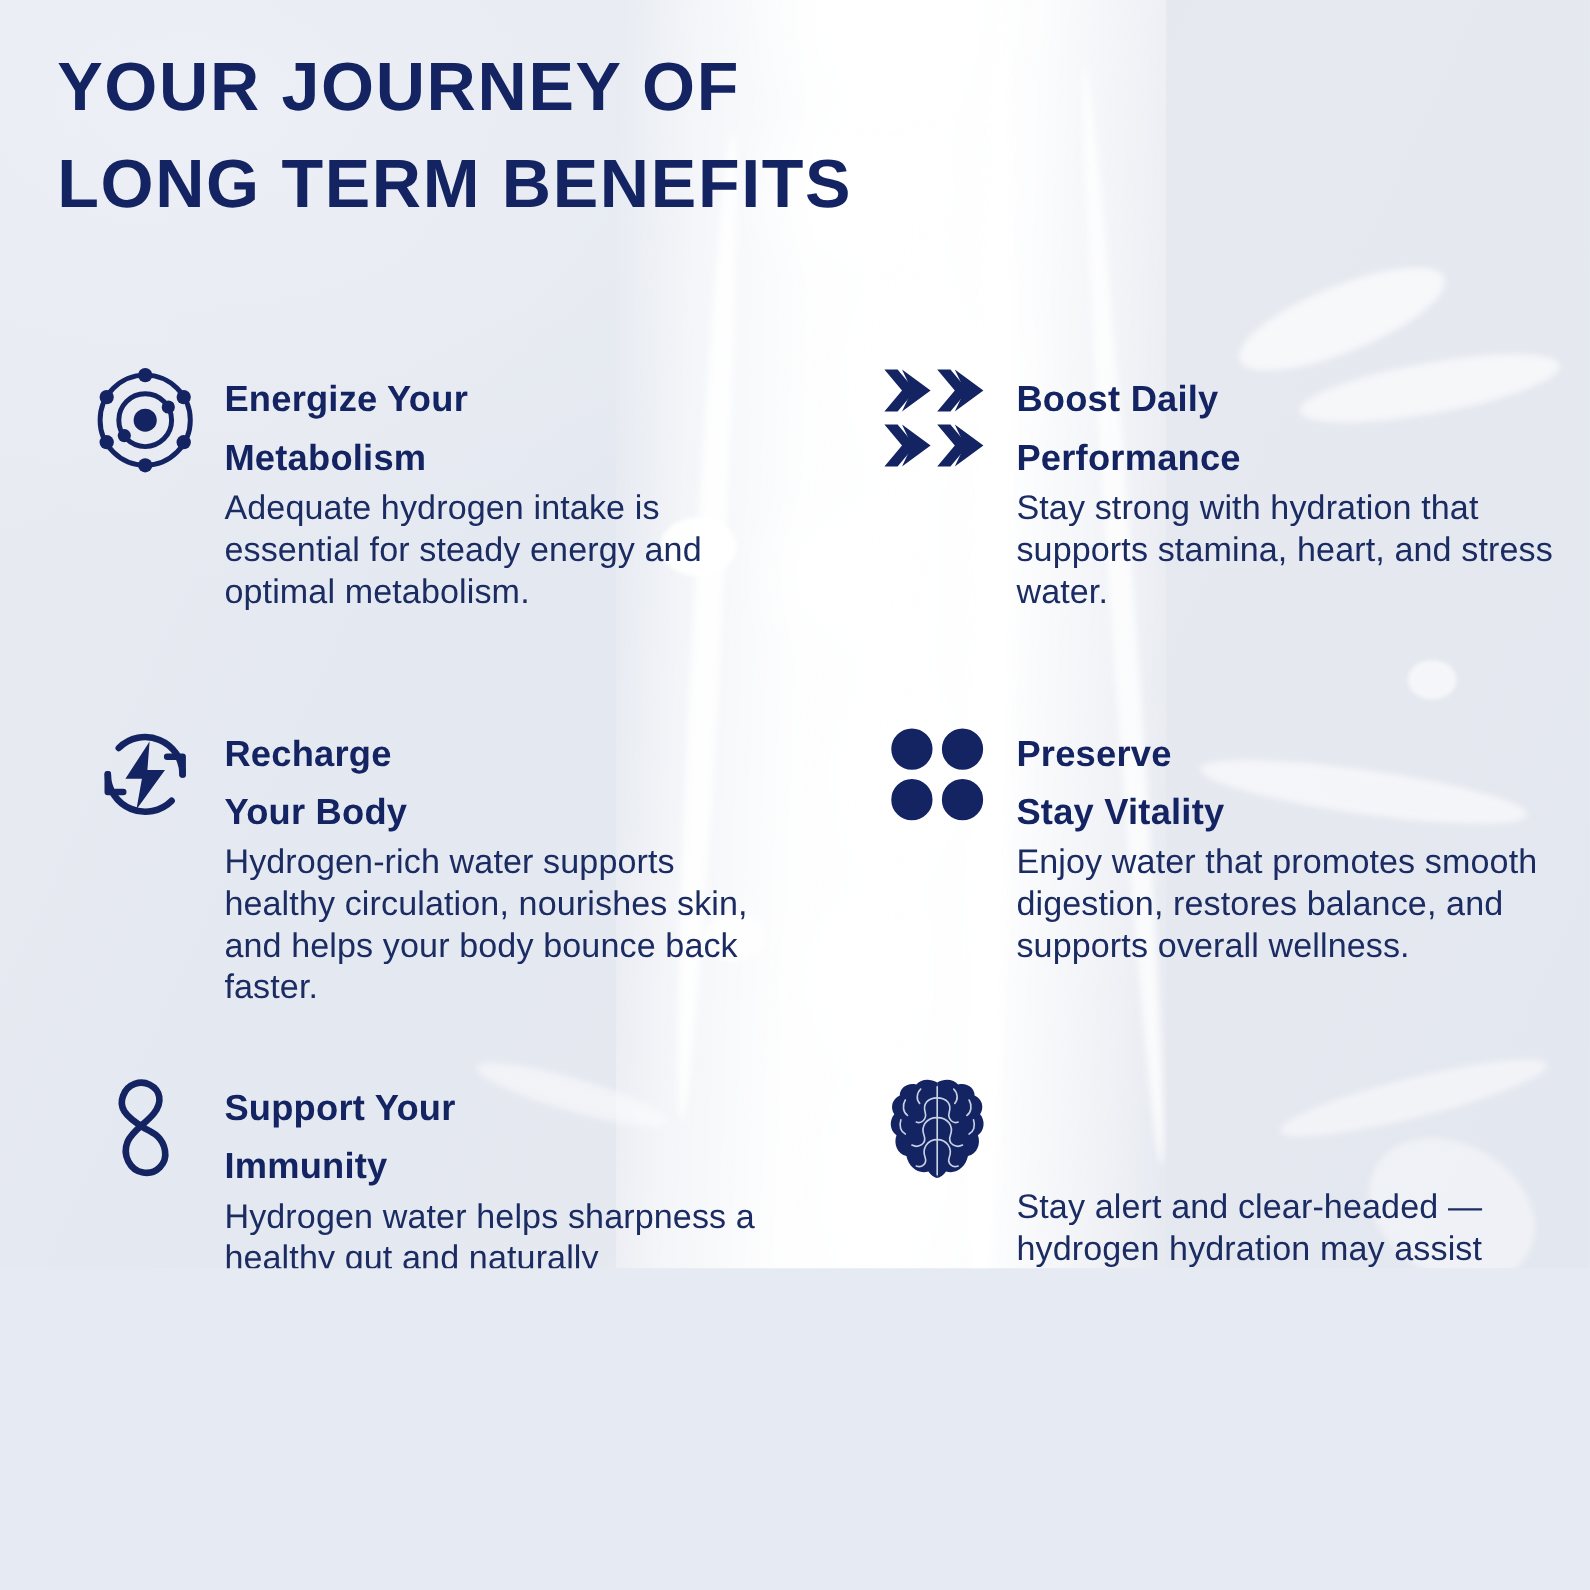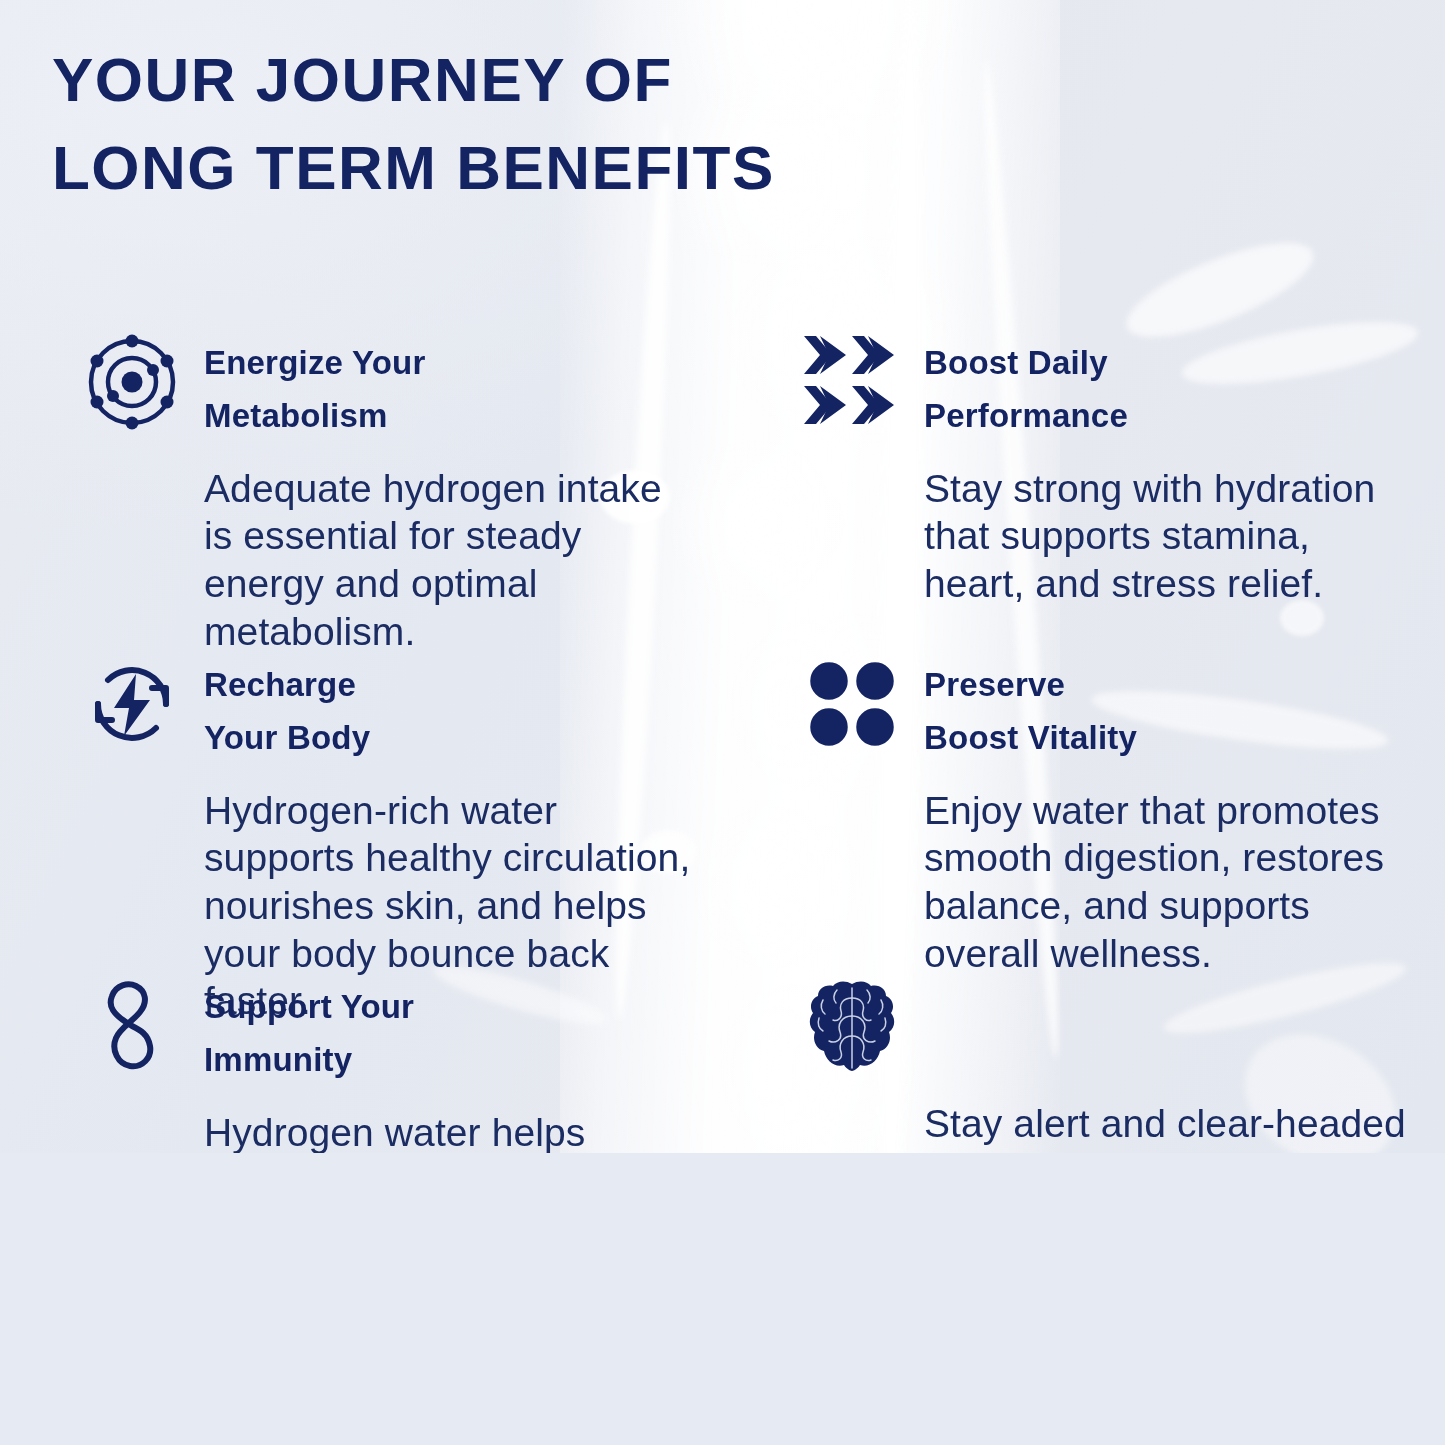--- a/index.html
+++ b/index.html
@@ -131,23 +131,22 @@
     font-size: 33px;
     font-weight: 700;
     line-height: 1.62;
     letter-spacing: 0.2px;
     padding-top: 6px;
   }
   .heading .hl { display: block; white-space: nowrap; }
 
   .body-text {
     margin-left: 126px;
-    margin-top: 22px;
     color: #1b2c63;
-    font-size: 39px;
+    font-size: 31px;
     font-weight: 400;
     line-height: 1.22;
     max-width: 500px;
     letter-spacing: 0.1px;
   }
   .card.right .body-text { max-width: 520px; }
 </style>
 </head>
 <body>
 
@@ -225,21 +224,21 @@
                 <path d="M50 52 L62 52 L78 71 L62 90 L50 90 L66 71 Z"></path>
                 <path d="M66 52 L92 71 L66 90 L75 71 Z"></path>
               </g>
             </svg>
           </div>
           <div class="heading">
             <span class="hl">Boost Daily</span>
             <span class="hl">Performance</span>
           </div>
         </div>
-        <div class="body-text">Stay strong with hydration that supports stamina, heart, and stress relief.</div>
+        <div class="body-text">Stay strong with hydration that supports stamina, heart, and stress water.</div>
       </div>
 
     </div>
 
     <div class="row">
 
       <div class="card left">
         <div class="card-head">
           <div class="icon-box">
             <svg width="100" height="100" viewBox="0 0 100 100">
@@ -265,21 +264,21 @@
               <g fill="#142463" stroke="#ffffff" stroke-width="2.5">
                 <circle cx="23" cy="23" r="20"></circle>
                 <circle cx="69" cy="23" r="20"></circle>
                 <circle cx="23" cy="69" r="20"></circle>
                 <circle cx="69" cy="69" r="20"></circle>
               </g>
             </svg>
           </div>
           <div class="heading">
             <span class="hl">Preserve</span>
-            <span class="hl">Boost Vitality</span>
+            <span class="hl">Stay Vitality</span>
           </div>
         </div>
         <div class="body-text">Enjoy water that promotes smooth digestion, restores balance, and supports overall wellness.</div>
       </div>
 
     </div>
 
     <div class="row">
 
       <div class="card left">

